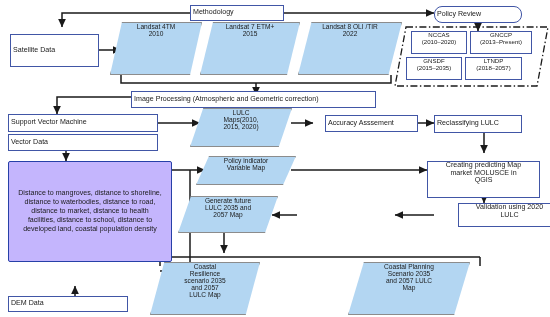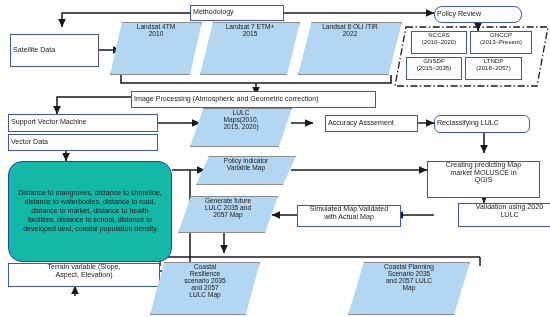--- a/index.html
+++ b/index.html
@@ -4,21 +4,21 @@
 <style>
   html,body{margin:0;padding:0;background:#ffffff;}
   body{width:550px;height:317px;position:relative;overflow:hidden;
        font-family:"Liberation Sans","DejaVu Sans",sans-serif;color:#1a1a1a;}
   #canvas{position:absolute;left:0;top:0;width:550px;height:317px;}
   svg.lines{position:absolute;left:0;top:0;width:550px;height:317px;pointer-events:none;}
 
   .node{position:absolute;box-sizing:border-box;display:flex;align-items:center;
         justify-content:flex-start;text-align:center;line-height:1.08;}
   .rect{background:#ffffff;border:1.4px solid #4156a6;}
-  .rounded{background:#14b8a6;border:1.6px solid #2740a8;border-radius:14px;}
+  .rounded{background:#c4b5fd;border:1.6px solid #2740a8;border-radius:2px;}
   .para{background:#b3d6f2;border:1.2px solid #8c8c8c;}
   .para-clip{clip-path:polygon(13% 0,100% 0,87% 100%,0 100%);}
   .lbl{padding:0 2px;display:block;}
   .f6{font-size:6.1px;}
   .f65{font-size:6.6px;}
   .f7{font-size:7.1px;}
   .dash-outline{position:absolute;}
 </style>
 </head>
 <body>
@@ -143,21 +143,21 @@
   <div class="node para para-clip f65" style="left:190px;top:108px;width:102px;height:39px;flex-direction:column;">
     <span class="lbl">LULC</span>
     <span class="lbl">Maps(2010,</span>
     <span class="lbl">2015, 2020)</span>
   </div>
 
   <div class="node rect f7" style="left:313px;top:115px;width:93px;height:17px;margin-left:12px;">
     <span class="lbl">Accuracy Asssement</span>
   </div>
 
-  <div class="node rect f7" style="left:434px;top:115px;width:96px;height:18px;border-radius:6px;">
+  <div class="node rect f7" style="left:434px;top:115px;width:88px;height:18px;">
     <span class="lbl">Reclassifying LULC</span>
   </div>
 
   <div class="node rounded f7" style="left:8px;top:161px;width:164px;height:101px;padding:3px 7px;">
     <span class="lbl" style="line-height:1.25;">Distance to mangroves, distance to shoreline, distance to waterbodies, distance to road, distance to market, distance to health facilities, distance to school, distance to developed land, coastal population density</span>
   </div>
 
   <div class="node para para-clip f65" style="left:196px;top:156px;width:100px;height:29px;flex-direction:column;">
     <span class="lbl">Policy indicator</span>
     <span class="lbl">Variable Map</span>
@@ -168,35 +168,30 @@
     <span class="lbl">market MOLUSCE in</span>
     <span class="lbl">QGIS</span>
   </div>
 
   <div class="node para para-clip f65" style="left:178px;top:196px;width:100px;height:37px;flex-direction:column;">
     <span class="lbl">Generate future</span>
     <span class="lbl">LULC 2035 and</span>
     <span class="lbl">2057 Map</span>
   </div>
 
-  <div class="node rect f7" style="left:297px;top:205px;width:104px;height:22px;flex-direction:column;">
-    <span class="lbl">Simulated Map Validated</span>
-    <span class="lbl">with Actual Map</span>
-  </div>
 
   <div class="node rect f7" style="left:458px;top:203px;width:103px;height:24px;flex-direction:column;">
     <span class="lbl">Validation using 2020</span>
     <span class="lbl">LULC</span>
   </div>
 
-  <div class="node rect f7" style="left:8px;top:263px;width:152px;height:24px;flex-direction:column;">
-    <span class="lbl">Terrain variable (Slope,</span>
-    <span class="lbl">Aspect, Elevation)</span>
-  </div>
-
+
+  <div class="node rect f7" style="left:8px;top:296px;width:120px;height:16px;">
+    <span class="lbl">DEM Data</span>
+  </div>
 
   <div class="node para para-clip f65" style="left:150px;top:262px;width:110px;height:53px;flex-direction:column;">
     <span class="lbl">Coastal</span>
     <span class="lbl">Resilience</span>
     <span class="lbl">scenario 2035</span>
     <span class="lbl">and 2057</span>
     <span class="lbl">LULC Map</span>
   </div>
 
   <div class="node para para-clip f65" style="left:348px;top:262px;width:122px;height:53px;flex-direction:column;">

